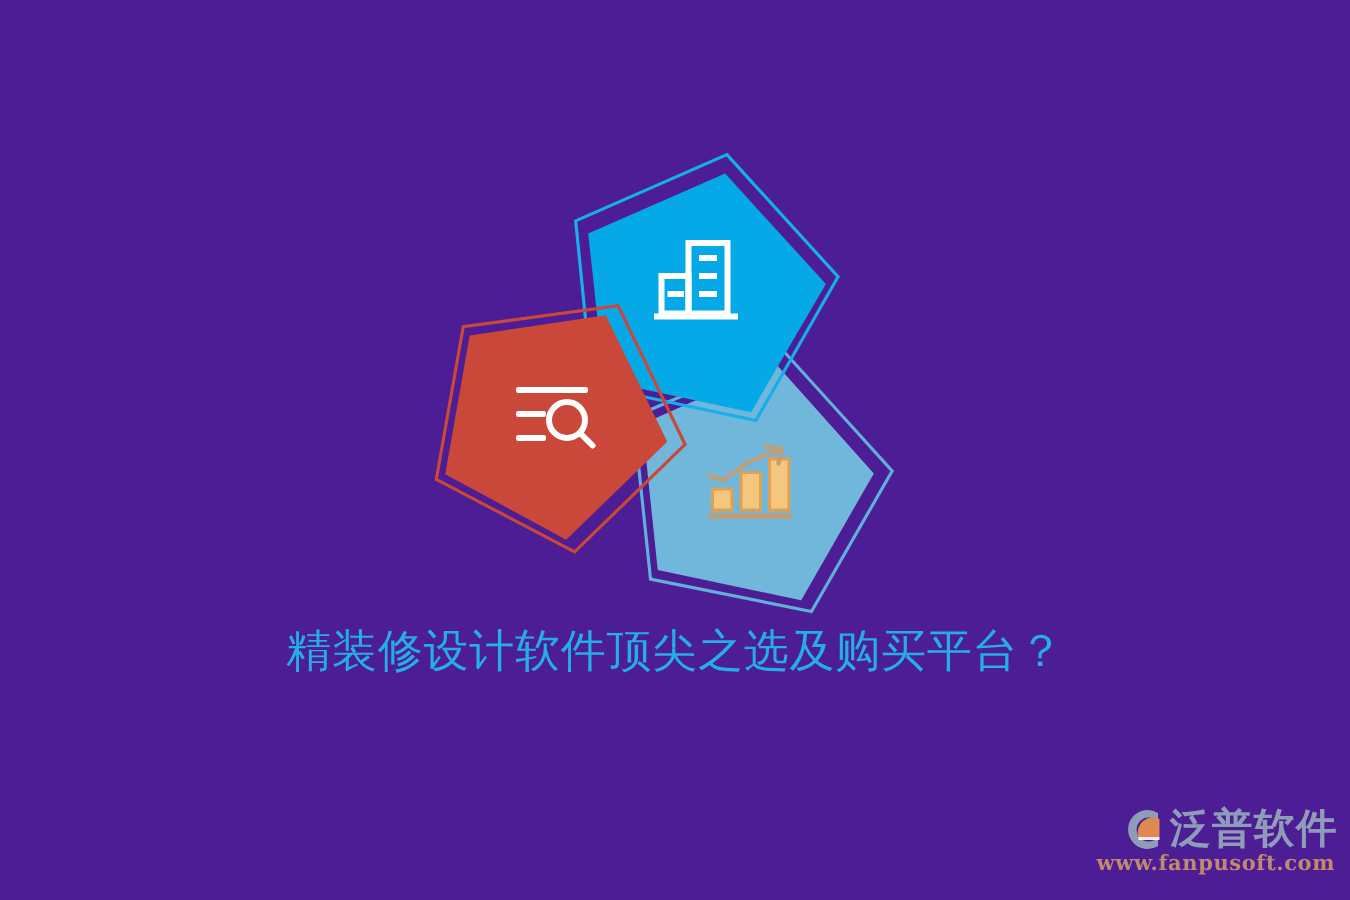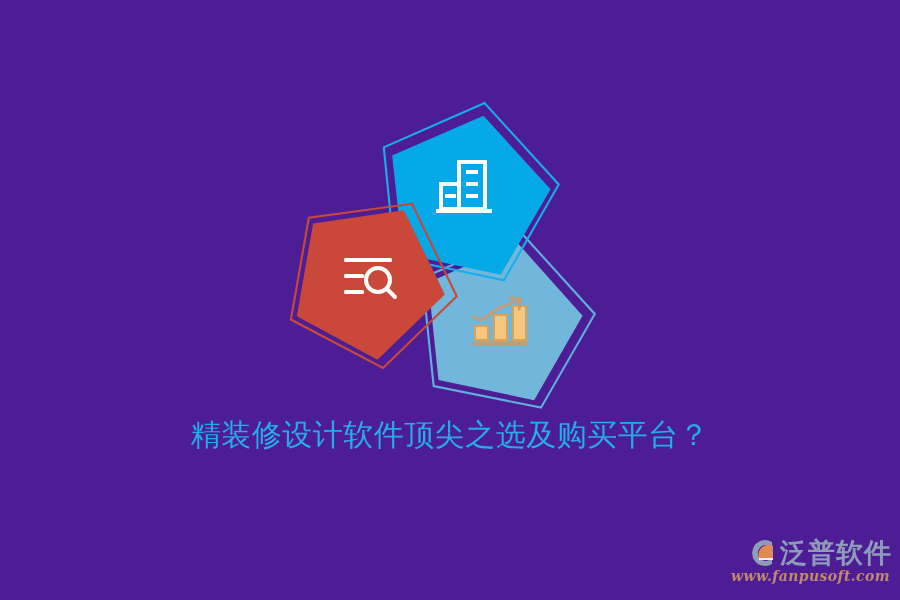--- a/index.html
+++ b/index.html
@@ -85,21 +85,20 @@
   .wm-url {
     text-align: right;
     font-family: "DejaVu Serif", "Liberation Serif", serif;
     font-size: 14px;
     line-height: 16px;
     font-weight: 700;
     color: #c08a6e;
     letter-spacing: 0.4px;
     padding-right: 2px;
     margin-top: -2px;
-    font-style: italic;
   }
 </style>
 </head>
 <body>
 
 <div class="page">
 
   <div class="hero">
     <svg viewBox="0 0 900 420" xmlns="http://www.w3.org/2000/svg">
 

